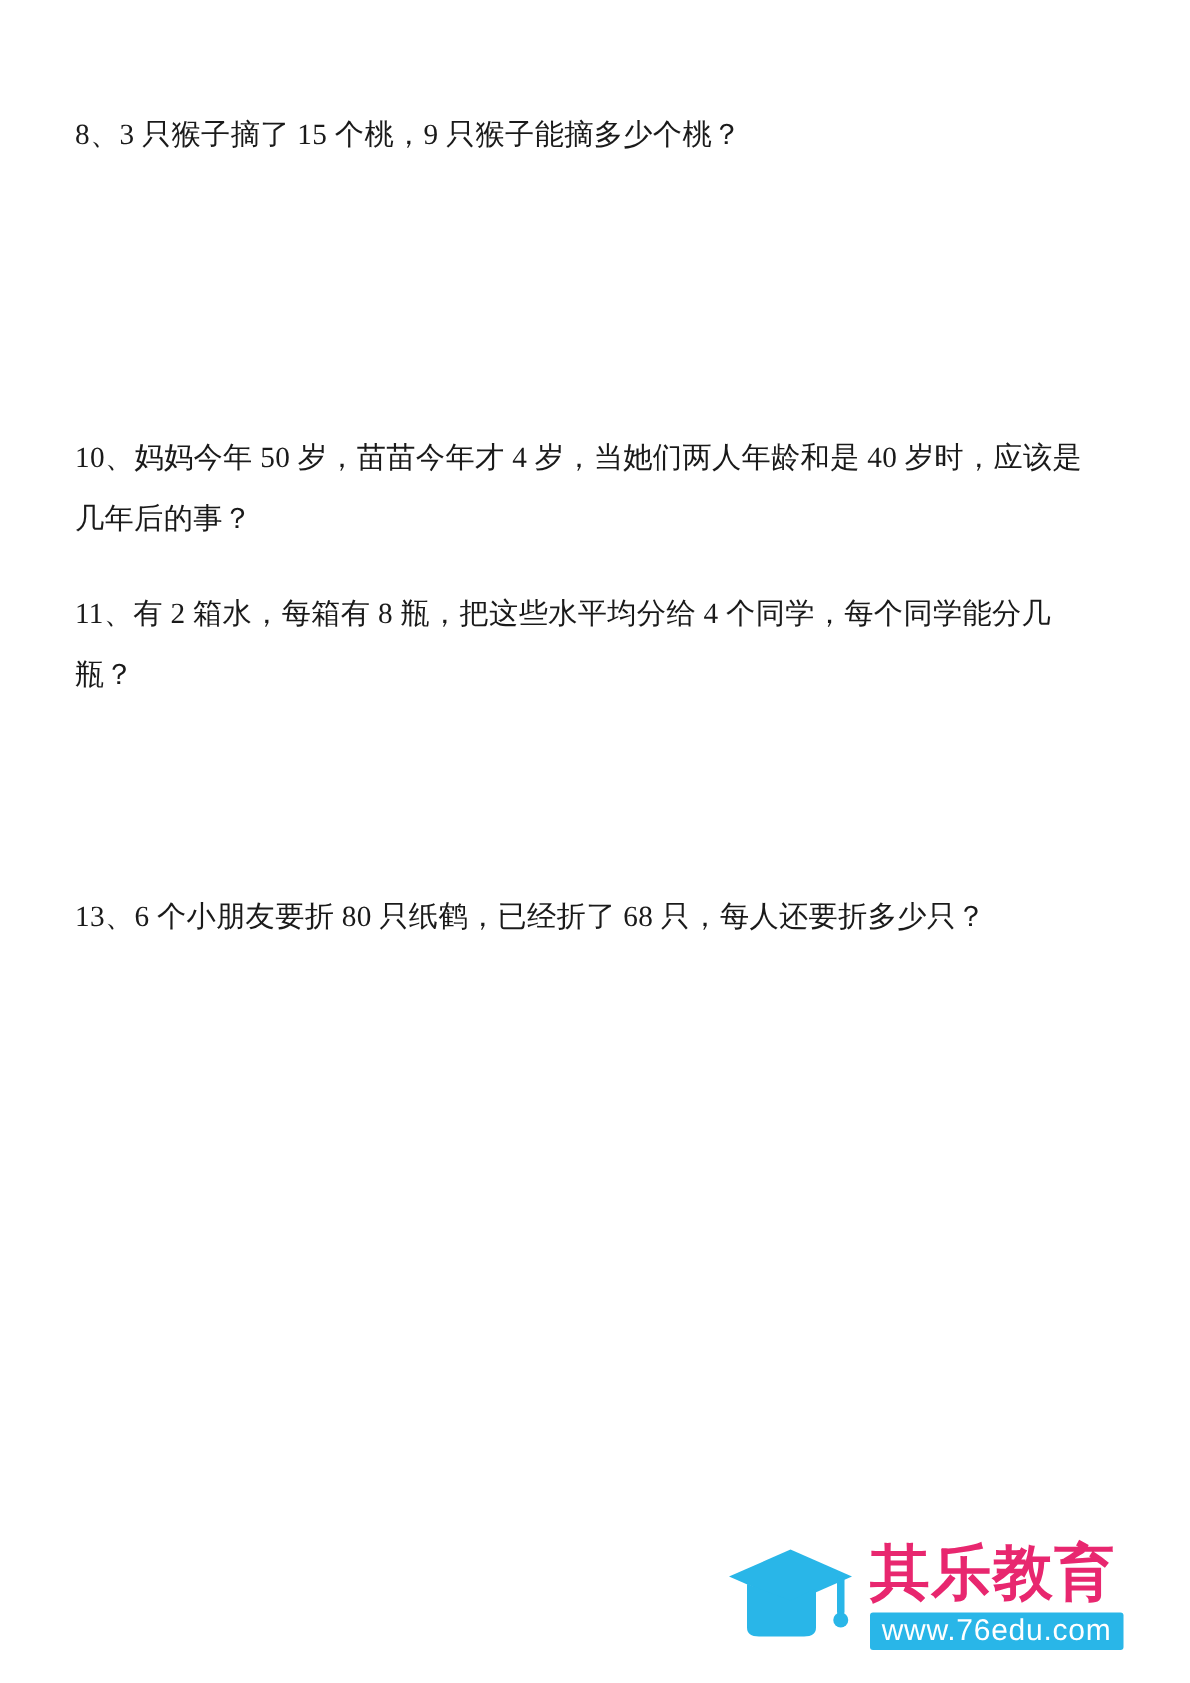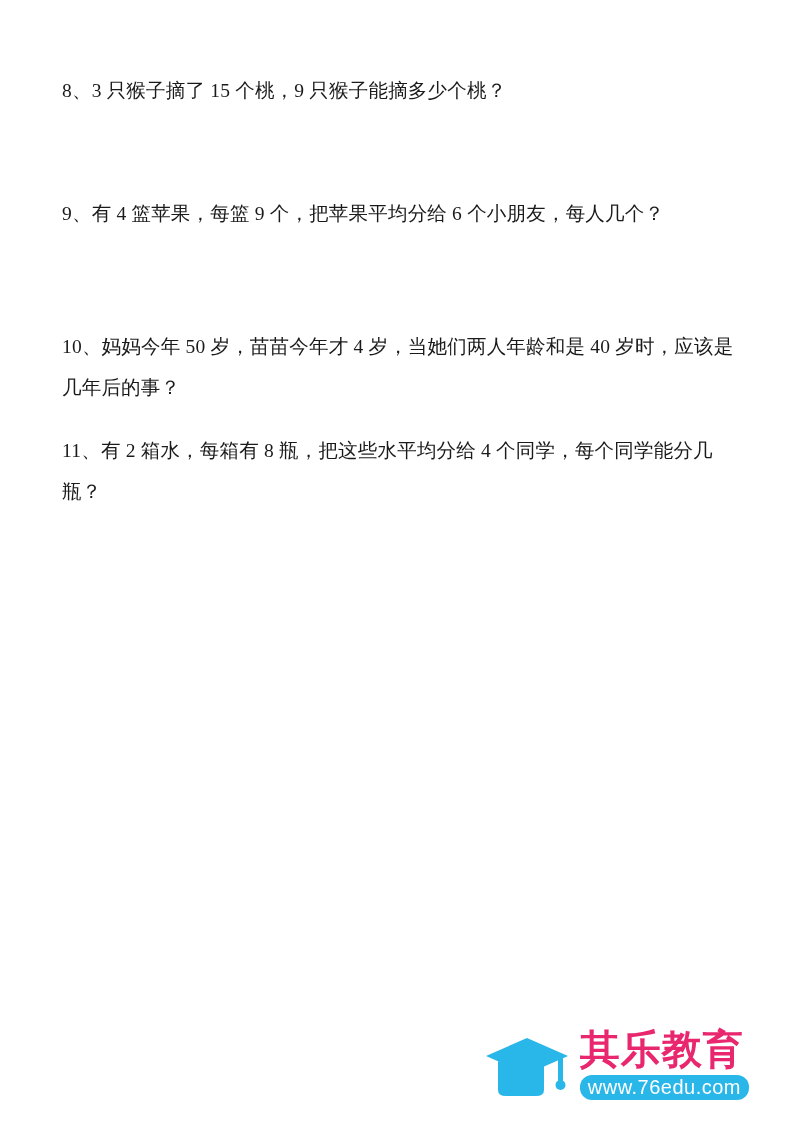--- a/index.html
+++ b/index.html
@@ -16,21 +16,21 @@
     overflow: hidden;
   }
   .page {
     position: relative;
     width: 793px;
     height: 1122px;
     padding: 0;
   }
   .content {
     position: absolute;
-    left: 62px;
+    left: 50px;
     top: 70px;
     width: 690px;
   }
   .q {
     font-size: 19.5px;
     line-height: 41px;
     color: #1a1a1a;
     letter-spacing: 0.2px;
     font-family: "Liberation Serif", "DejaVu Serif", serif;
   }
@@ -38,21 +38,21 @@
   .gap-lg { height: 82px; }
   .gap-md { height: 60px; }
   .gap-sm { height: 22px; }
   .gap-xl { height: 92px; }
 
   .logo-wrap {
     position: absolute;
     right: 44px;
     bottom: 22px;
     display: flex;
-    align-items: flex-end;
+    align-items: flex-start;
     gap: 10px;
   }
   .cap-icon {
     width: 86px;
     height: 66px;
     position: relative;
     flex: 0 0 auto;
   }
   .logo-text {
     display: flex;
@@ -68,50 +68,50 @@
     font-family: "Liberation Sans", sans-serif;
   }
   .logo-url {
     margin-top: 6px;
     background: #29b6e8;
     color: #ffffff;
     font-size: 20px;
     font-family: "Liberation Sans", sans-serif;
     padding: 2px 8px 3px 8px;
     letter-spacing: 0.5px;
-    border-radius: 12px;
+    border-radius: 2px;
     width: 100%;
     text-align: center;
   }
 </style>
 </head>
 <body>
 
 <div class="page">
   <div class="content">
 
     <div class="q">8、3 只猴子摘了 15 个桃，9 只猴子能摘多少个桃？</div>
 
     <div class="gap-lg"></div>
 
-    <div class="q">9、有 4 篮苹果，每篮 9 个，把苹果平均分给 6 个小朋友，每人几个？</div>
 
     <div class="gap-xl"></div>
 
     <div class="q">10、妈妈今年 50 岁，苗苗今年才 4 岁，当她们两人年龄和是 40 岁时，应该是几年后的事？</div>
 
     <div class="gap-sm"></div>
 
     <div class="q">11、有 2 箱水，每箱有 8 瓶，把这些水平均分给 4 个同学，每个同学能分几瓶？</div>
 
     <div class="gap-md"></div>
 
 
     <div class="gap-md"></div>
 
+    <div class="q">13、6 个小朋友要折 80 只纸鹤，已经折了 68 只，每人还要折多少只？</div>
 
   </div>
 
   <div class="logo-wrap">
     <div class="cap-icon">
       <svg viewBox="0 0 86 66" width="86" height="66" xmlns="http://www.w3.org/2000/svg">
         <polygon points="43,4 84,22 43,40 2,22" fill="#29b6e8"></polygon>
         <path d="M14 30 L14 56 Q14 62 22 62 L52 62 Q60 62 60 56 L60 30 L43 38 L14 27 Z" fill="#29b6e8"></path>
         <rect x="74" y="22" width="5" height="26" rx="2.5" fill="#29b6e8"></rect>
         <circle cx="76.5" cy="51" r="5" fill="#29b6e8"></circle>

